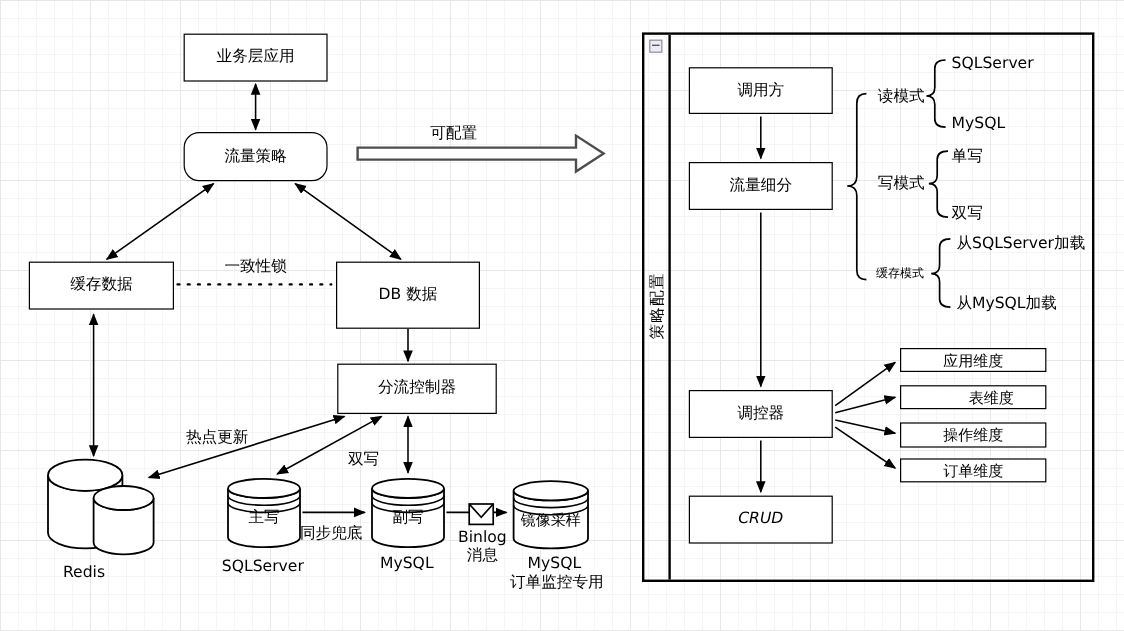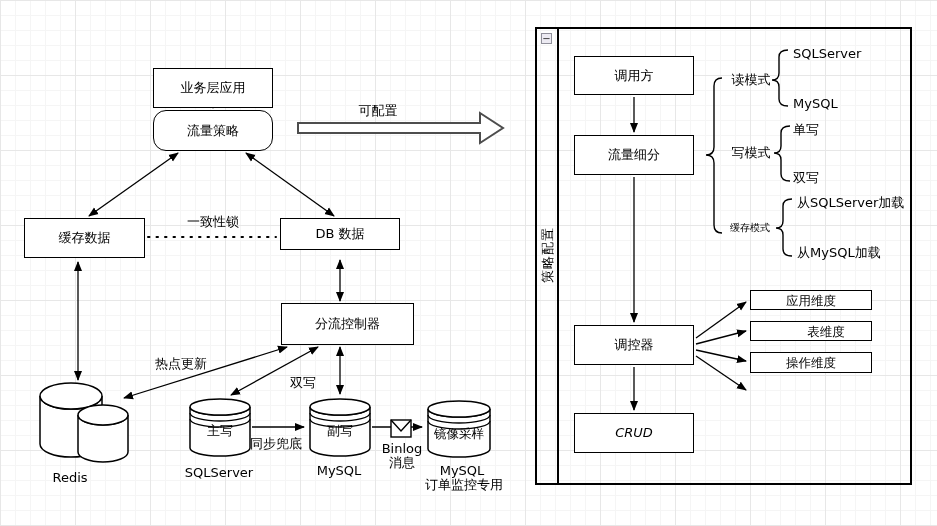--- a/index.html
+++ b/index.html
@@ -115,30 +115,30 @@
     <path d="M696 344 L746 331" stroke="#000" stroke-width="1.3" fill="none" marker-end="url(#arr)"></path>
     <path d="M696 350 L746 361" stroke="#000" stroke-width="1.3" fill="none" marker-end="url(#arr)"></path>
     <path d="M696 356 L746 390" stroke="#000" stroke-width="1.3" fill="none" marker-end="url(#arr)"></path>
 
     <path d="M722 78 Q714 78 714 86 L714 147 Q714 155 706 155 Q714 155 714 163 L714 225 Q714 233 722 233" fill="none" stroke="#000" stroke-width="1.4"></path>
     <path d="M788 50 Q779 50 779 57 L779 73 Q779 80 772 80 Q779 80 779 87 L779 99 Q779 106 788 106" fill="none" stroke="#000" stroke-width="1.4"></path>
     <path d="M790 126 Q781 126 781 133 L781 146 Q781 153 774 153 Q781 153 781 160 L781 174 Q781 181 790 181" fill="none" stroke="#000" stroke-width="1.4"></path>
     <path d="M792 199 Q783 199 783 206 L783 221 Q783 228 776 228 Q783 228 783 235 L783 249 Q783 256 792 256" fill="none" stroke="#000" stroke-width="1.4"></path>
   </svg>
 
-  <div class="box" style="left:153px;top:28px;width:120px;height:40px;margin-top:40px;">
+  <div class="box" style="left:153px;top:28px;width:120px;height:40px;">
       <span>业务层应用</span>
     </div>
   <div class="box" style="left:153px;top:110px;width:120px;height:41px;border-radius:13px;">
       <span>流量策略</span>
     </div>
   <div class="box" style="left:24px;top:218px;width:121px;height:40px;">
       <span>缓存数据</span>
     </div>
-  <div class="box" style="left:280px;top:218px;width:120px;height:32px;">
+  <div class="box" style="left:280px;top:218px;width:120px;height:56px;">
       <span>DB 数据</span>
     </div>
   <div class="box" style="left:281px;top:303px;width:133px;height:42px;text-align:right;">
       <span>分流控制器</span>
     </div>
 
   <div class="lbl" style="left:378px;top:111px;font-size:13px;">可配置</div>
   <div class="lbl" style="left:213px;top:222px;font-size:13px;">一致性锁</div>
   <div class="lbl" style="left:181px;top:364px;font-size:13px;">热点更新</div>
   <div class="lbl" style="left:303px;top:383px;font-size:13px;">双写</div>
@@ -189,14 +189,17 @@
 
   <div class="box dim-box" style="left:750px;top:290px;width:122px;height:20px;">
       <span>应用维度</span>
     </div>
   <div class="box dim-box" style="left:750px;top:321px;width:122px;height:20px;padding-left:30px;">
       <span>表维度</span>
     </div>
   <div class="box dim-box" style="left:750px;top:352px;width:122px;height:21px;">
       <span>操作维度</span>
     </div>
+  <div class="box dim-box" style="left:750px;top:382px;width:122px;height:20px;">
+      <span>订单维度</span>
+    </div>
 
 </div>
 
 </body></html>

